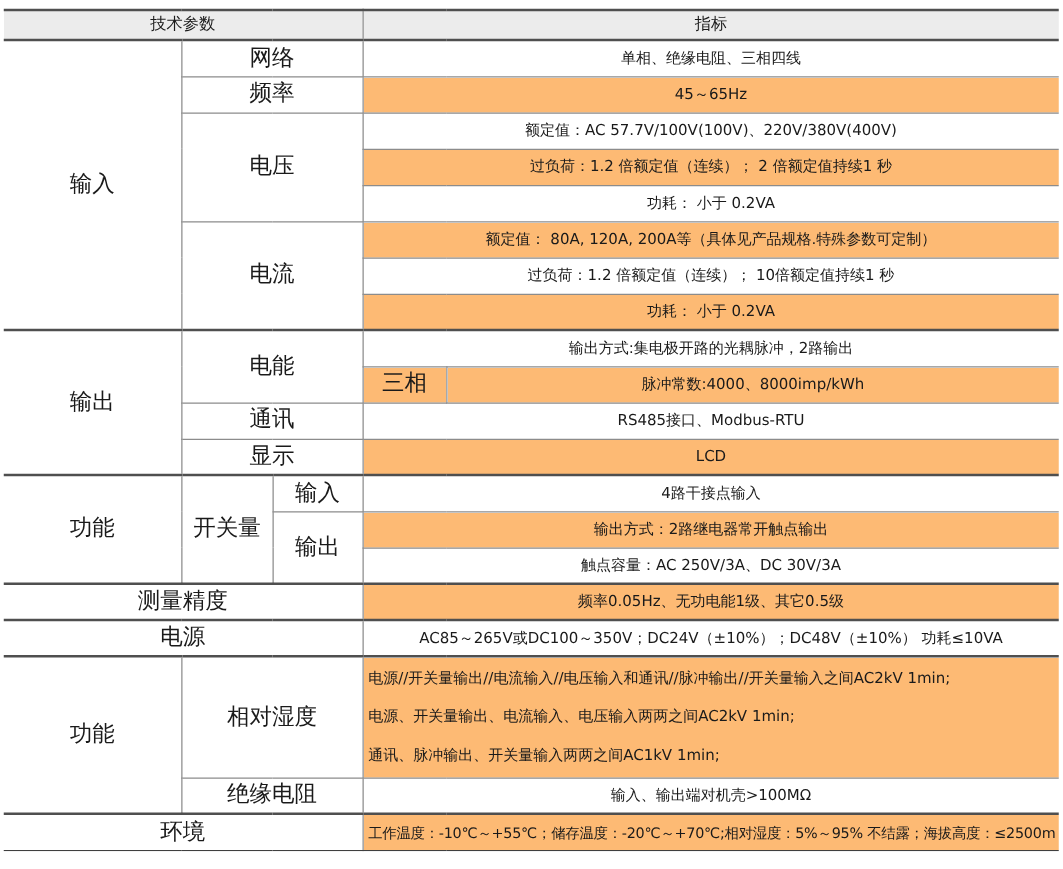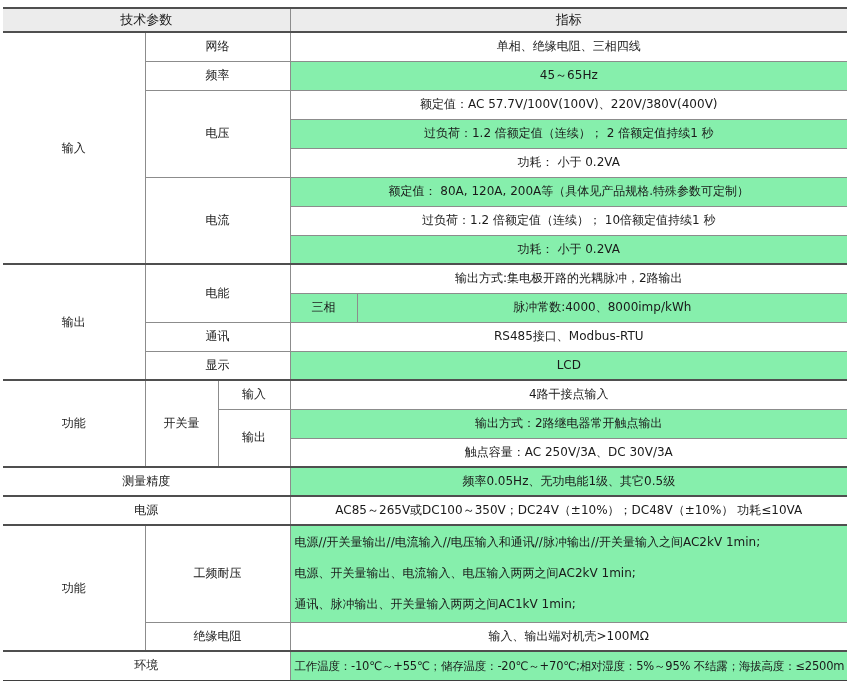--- a/index.html
+++ b/index.html
@@ -2,22 +2,22 @@
 <html><head>
 <meta charset="utf-8">
 <style>
   html,body{margin:0;padding:0;background:#ffffff;}
   .page{width:850px;height:681px;background:#ffffff;overflow:hidden;
         font-family:"DejaVu Sans","Liberation Sans",sans-serif;color:#1a1a1a;}
   table.spec{border-collapse:collapse;table-layout:fixed;width:844px;margin:7px 3px 0 3px;
              border-top:2px solid #4f4f4f;border-bottom:3px solid #3f3f3f;}
   td{border:1px solid #8c8c8c;text-align:center;vertical-align:middle;
      font-size:12px;line-height:1.25;padding:1px 4px;overflow:hidden;white-space:nowrap;}
-  td.lbl{font-size:12px;background:#ffffff;}
-  td.shade{background:#86efac;}
+  td.lbl{font-size:18px;background:#ffffff;}
+  td.shade{background:#fdba74;}
   td.edge-l{border-left:none;}
   td.edge-r{border-right:none;}
   tr.section td{border-top:2px solid #4f4f4f;}
   tr{height:29px;}
   tr.r-head{height:24px;}
   tr.r-tall{height:97px;}
   tr.r-env{height:30px;}
   td.head{background:#ececec;font-size:13px;}
   .wline{display:block;text-align:left;line-height:31px;font-size:12px;}
   td.envcell{font-size:11.5px;letter-spacing:-0.2px;}
@@ -108,21 +108,21 @@
       <td colspan="2" class="shade edge-r">频率0.05Hz、无功电能1级、其它0.5级</td>
     </tr>
 
     <tr class="section">
       <td colspan="3" class="lbl edge-l">电源</td>
       <td colspan="2" class="edge-r">AC85～265V或DC100～350V；DC24V（±10%）；DC48V（±10%）  功耗≤10VA</td>
     </tr>
 
     <tr class="section r-tall">
       <td rowspan="2" class="lbl edge-l">功能</td>
-      <td colspan="2" class="lbl">工频耐压</td>
+      <td colspan="2" class="lbl">相对湿度</td>
       <td colspan="2" class="shade edge-r">
         <span class="wline">电源//开关量输出//电流输入//电压输入和通讯//脉冲输出//开关量输入之间AC2kV 1min;</span>
         <span class="wline">电源、开关量输出、电流输入、电压输入两两之间AC2kV 1min;</span>
         <span class="wline">通讯、脉冲输出、开关量输入两两之间AC1kV 1min;</span>
       </td>
     </tr>
     <tr>
       <td colspan="2" class="lbl">绝缘电阻</td>
       <td colspan="2" class="edge-r">输入、输出端对机壳&gt;100MΩ</td>
     </tr>

